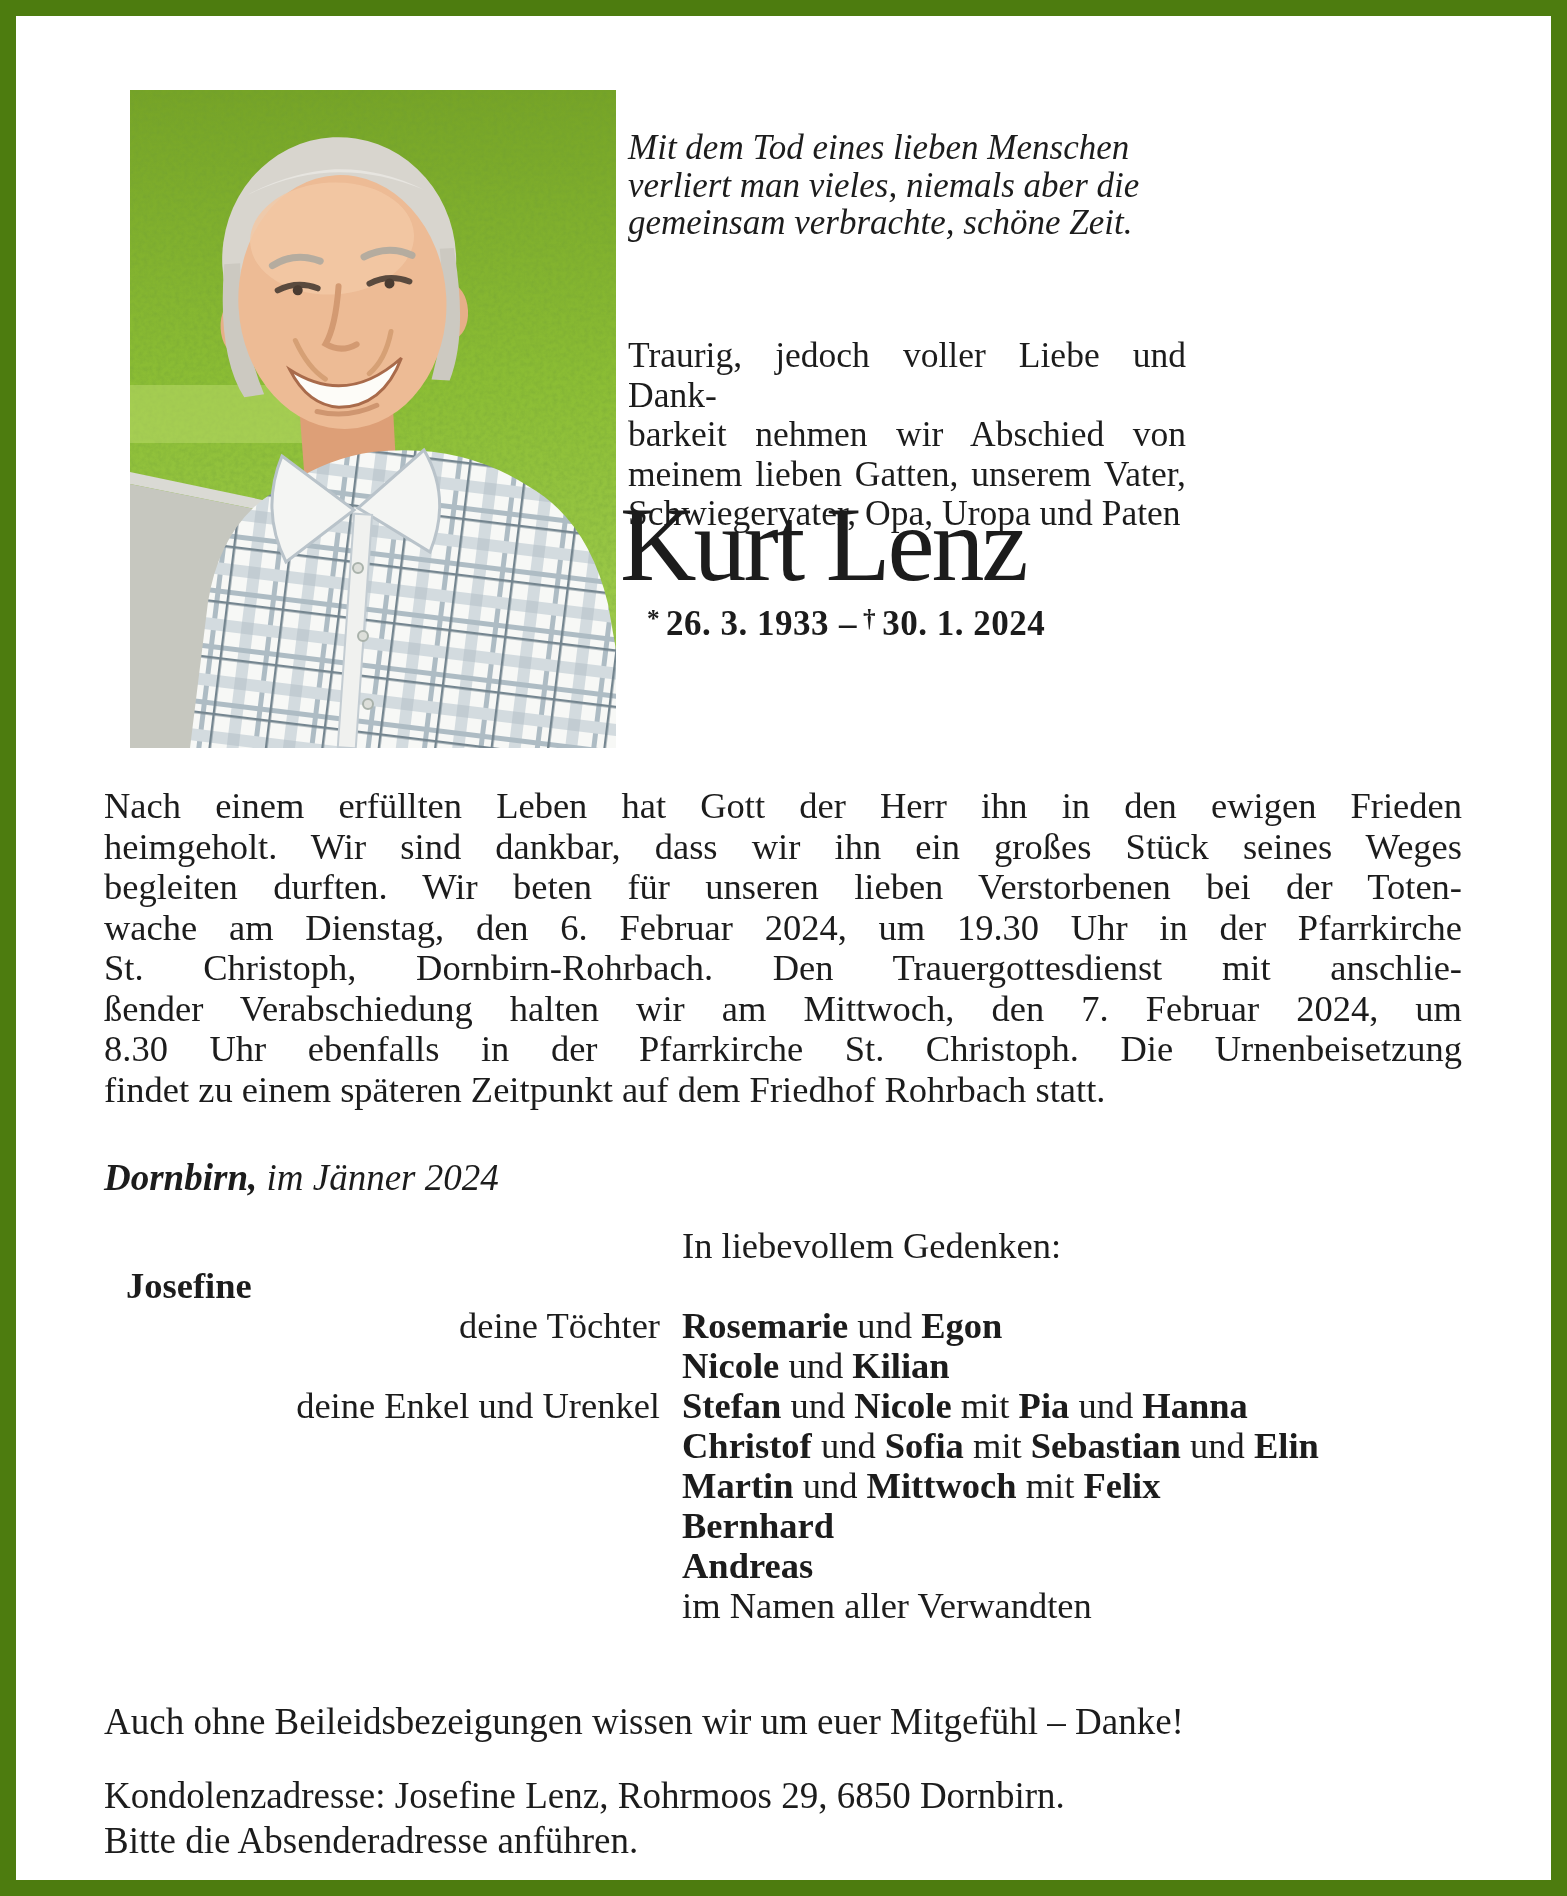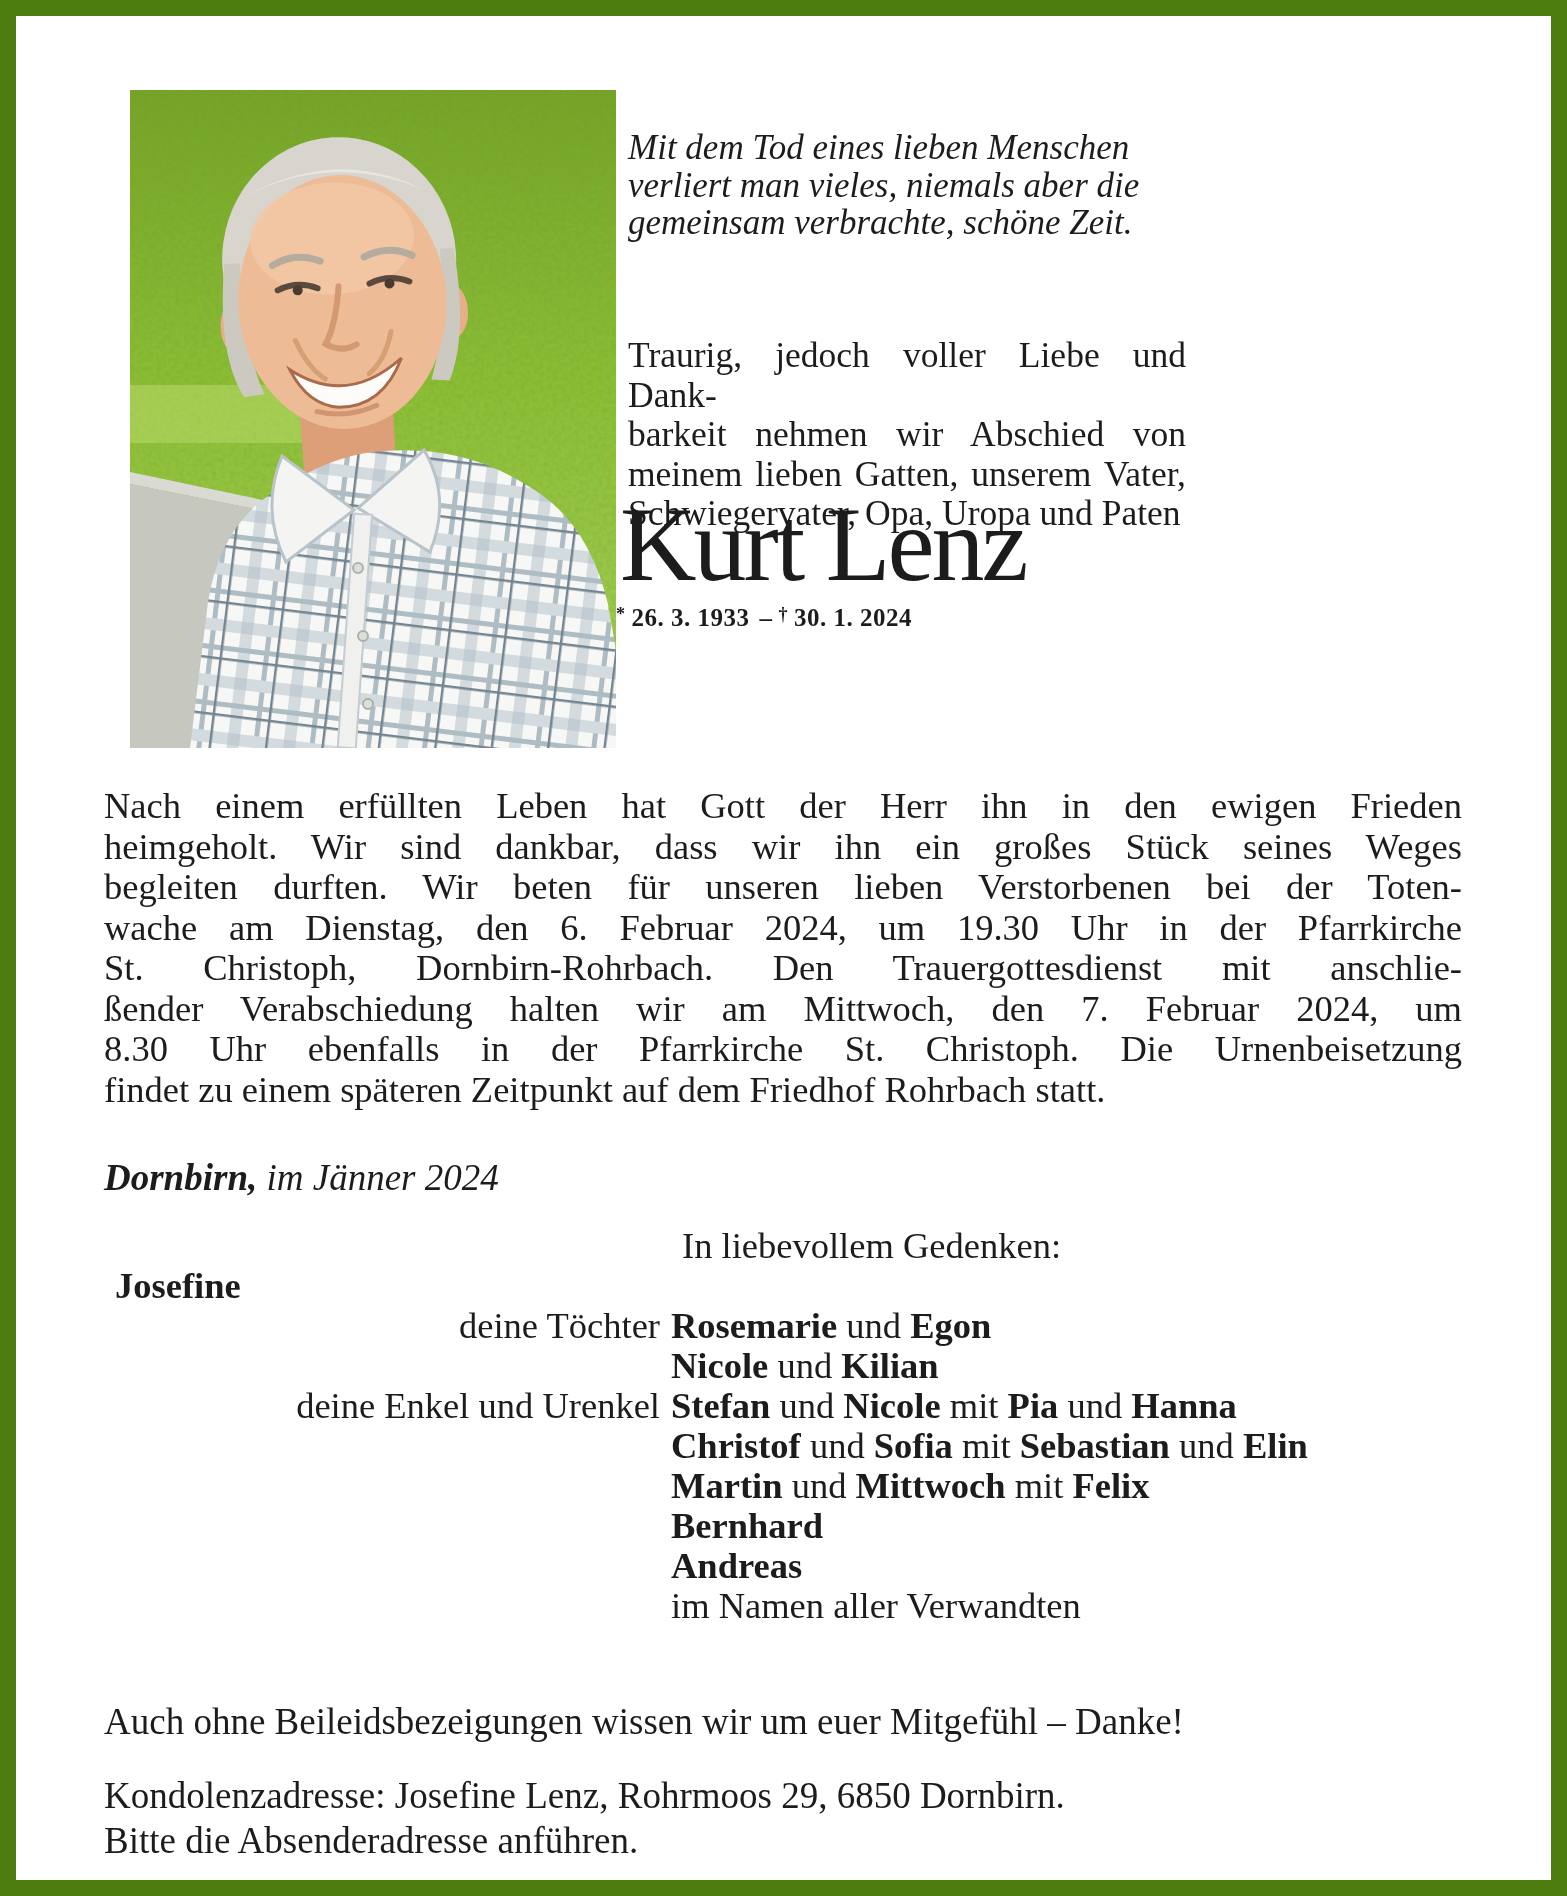--- a/index.html
+++ b/index.html
@@ -23,37 +23,37 @@
 
   
   .intro{left:628px;top:336px;width:558px;font-size:35.5px;line-height:39.5px;}
   .just .line{text-align:justify;text-align-last:justify;}
   .just .line:last-child{text-align-last:left;}
 
   
   .deceased-name{left:620px;top:492px;font-size:106px;line-height:106px;letter-spacing:-3px;}
 
   
-  .dates{left:616px;top:604px;font-size:25px;font-weight:bold;letter-spacing:.5px;}
+  .dates{left:647px;top:604px;font-size:35px;font-weight:bold;letter-spacing:.5px;}
   .dates .sym{font-size:.72em;vertical-align:.32em;margin-right:6px;}
   .dates .dash{margin:0 6px 0 10px;}
 
   
   .obit{left:104px;top:786px;width:1358px;font-size:36.5px;line-height:40.5px;}
 
   
   .place-line{left:104px;top:1156px;font-size:37px;font-style:italic;}
   .b{font-weight:bold;}
 
   
   .gedenken{left:104px;top:1226px;width:1358px;font-size:36.5px;line-height:40px;}
   .g-heading{margin-left:578px;}
   .g-row{display:flex;}
   .g-label{flex:none;width:556px;text-align:right;}
-  .g-names{margin-left:11px;white-space:nowrap;}
+  .g-names{margin-left:22px;white-space:nowrap;}
 
   
   .thanks{left:104px;top:1700px;font-size:37px;}
   .addr{left:104px;top:1773px;font-size:37px;line-height:45px;}
 </style>
 </head>
 <body>
 
 <div class="page">
   <div class="white-sheet"></div>

